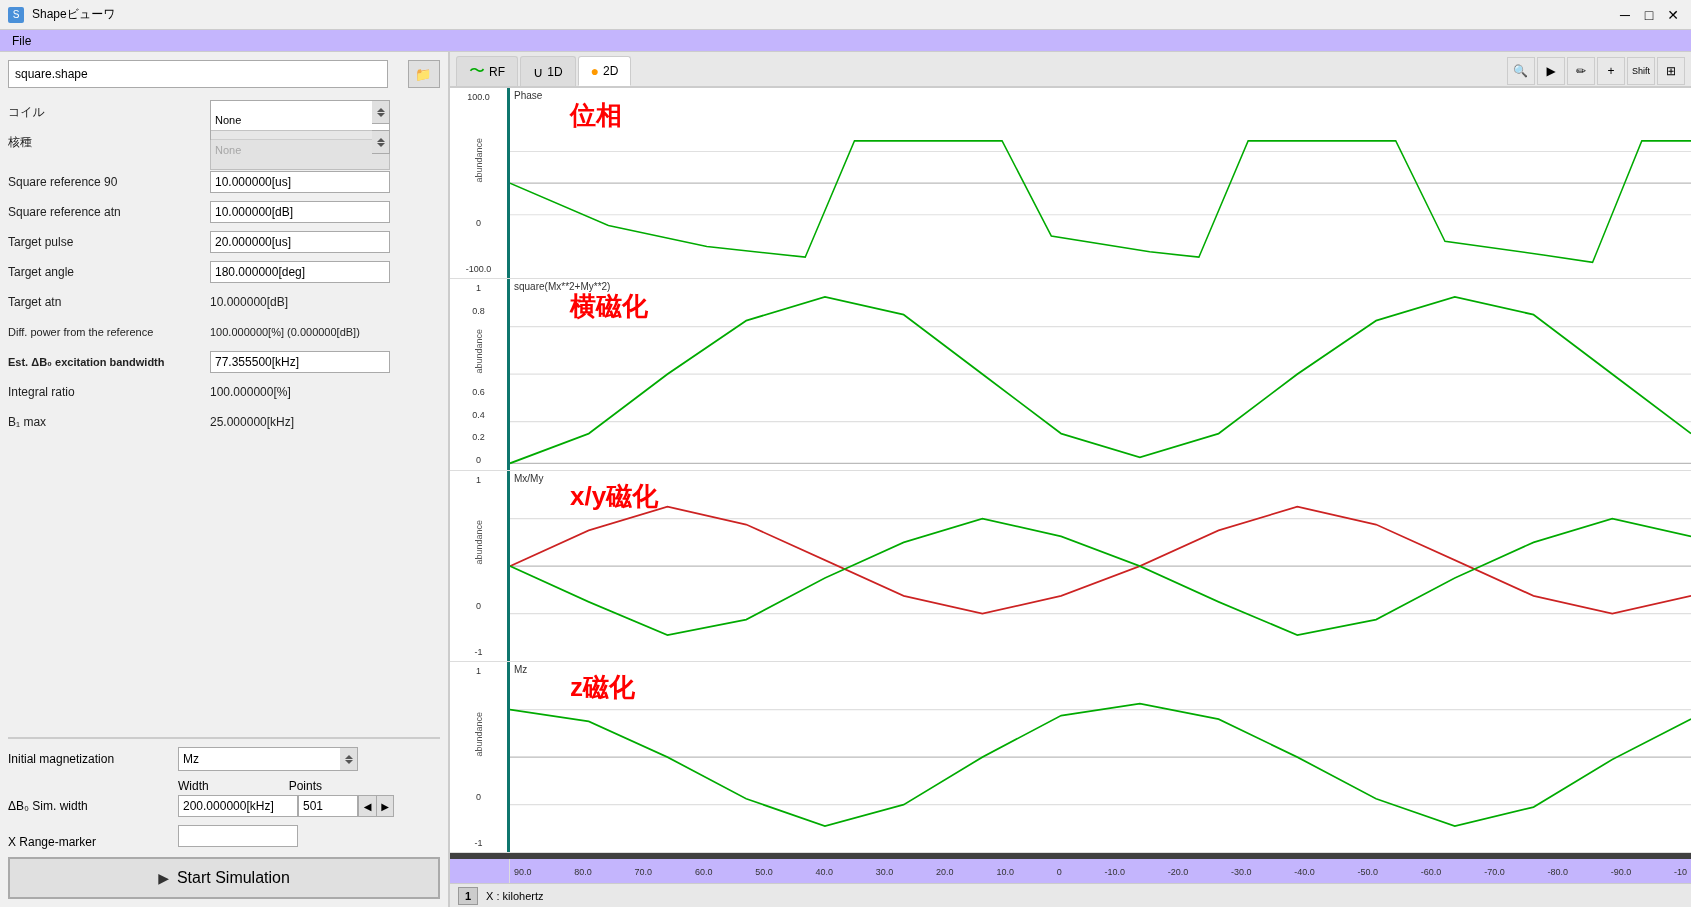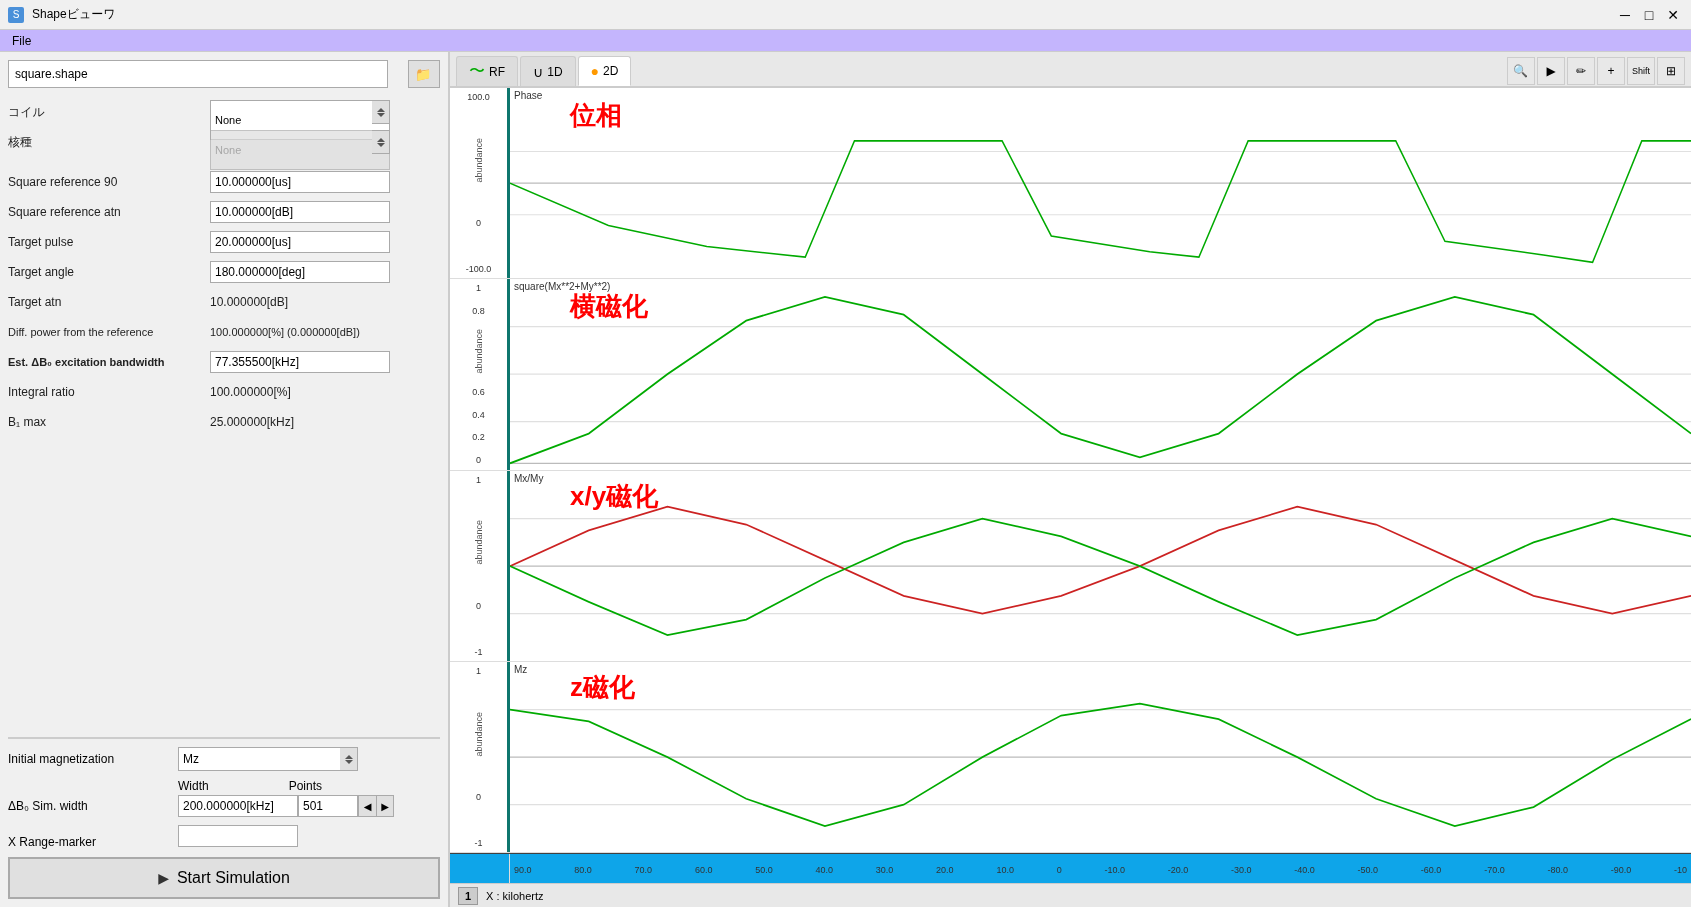--- a/index.html
+++ b/index.html
@@ -264,22 +264,22 @@
       font-size: 10px;
       color: #333;
     }
 
     svg.plot { width: 100%; height: 100%; }
 
     .x-axis-bar {
       height: 30px;
       display: flex;
       align-items: center;
-      background: #0ea5e9;
-      border-top: 1px solid #404040;
+      background: #c4b5fd;
+      border-top: 6px solid #404040;
     }
     .x-axis-spacer { width: 60px; border-right: 1px solid #ddd; height: 100%; }
     .x-axis-ticks {
       flex: 1;
       display: flex;
       align-items: flex-start;
       padding-top: 2px;
       font-size: 9px;
       color: #333;
       justify-content: space-between;

